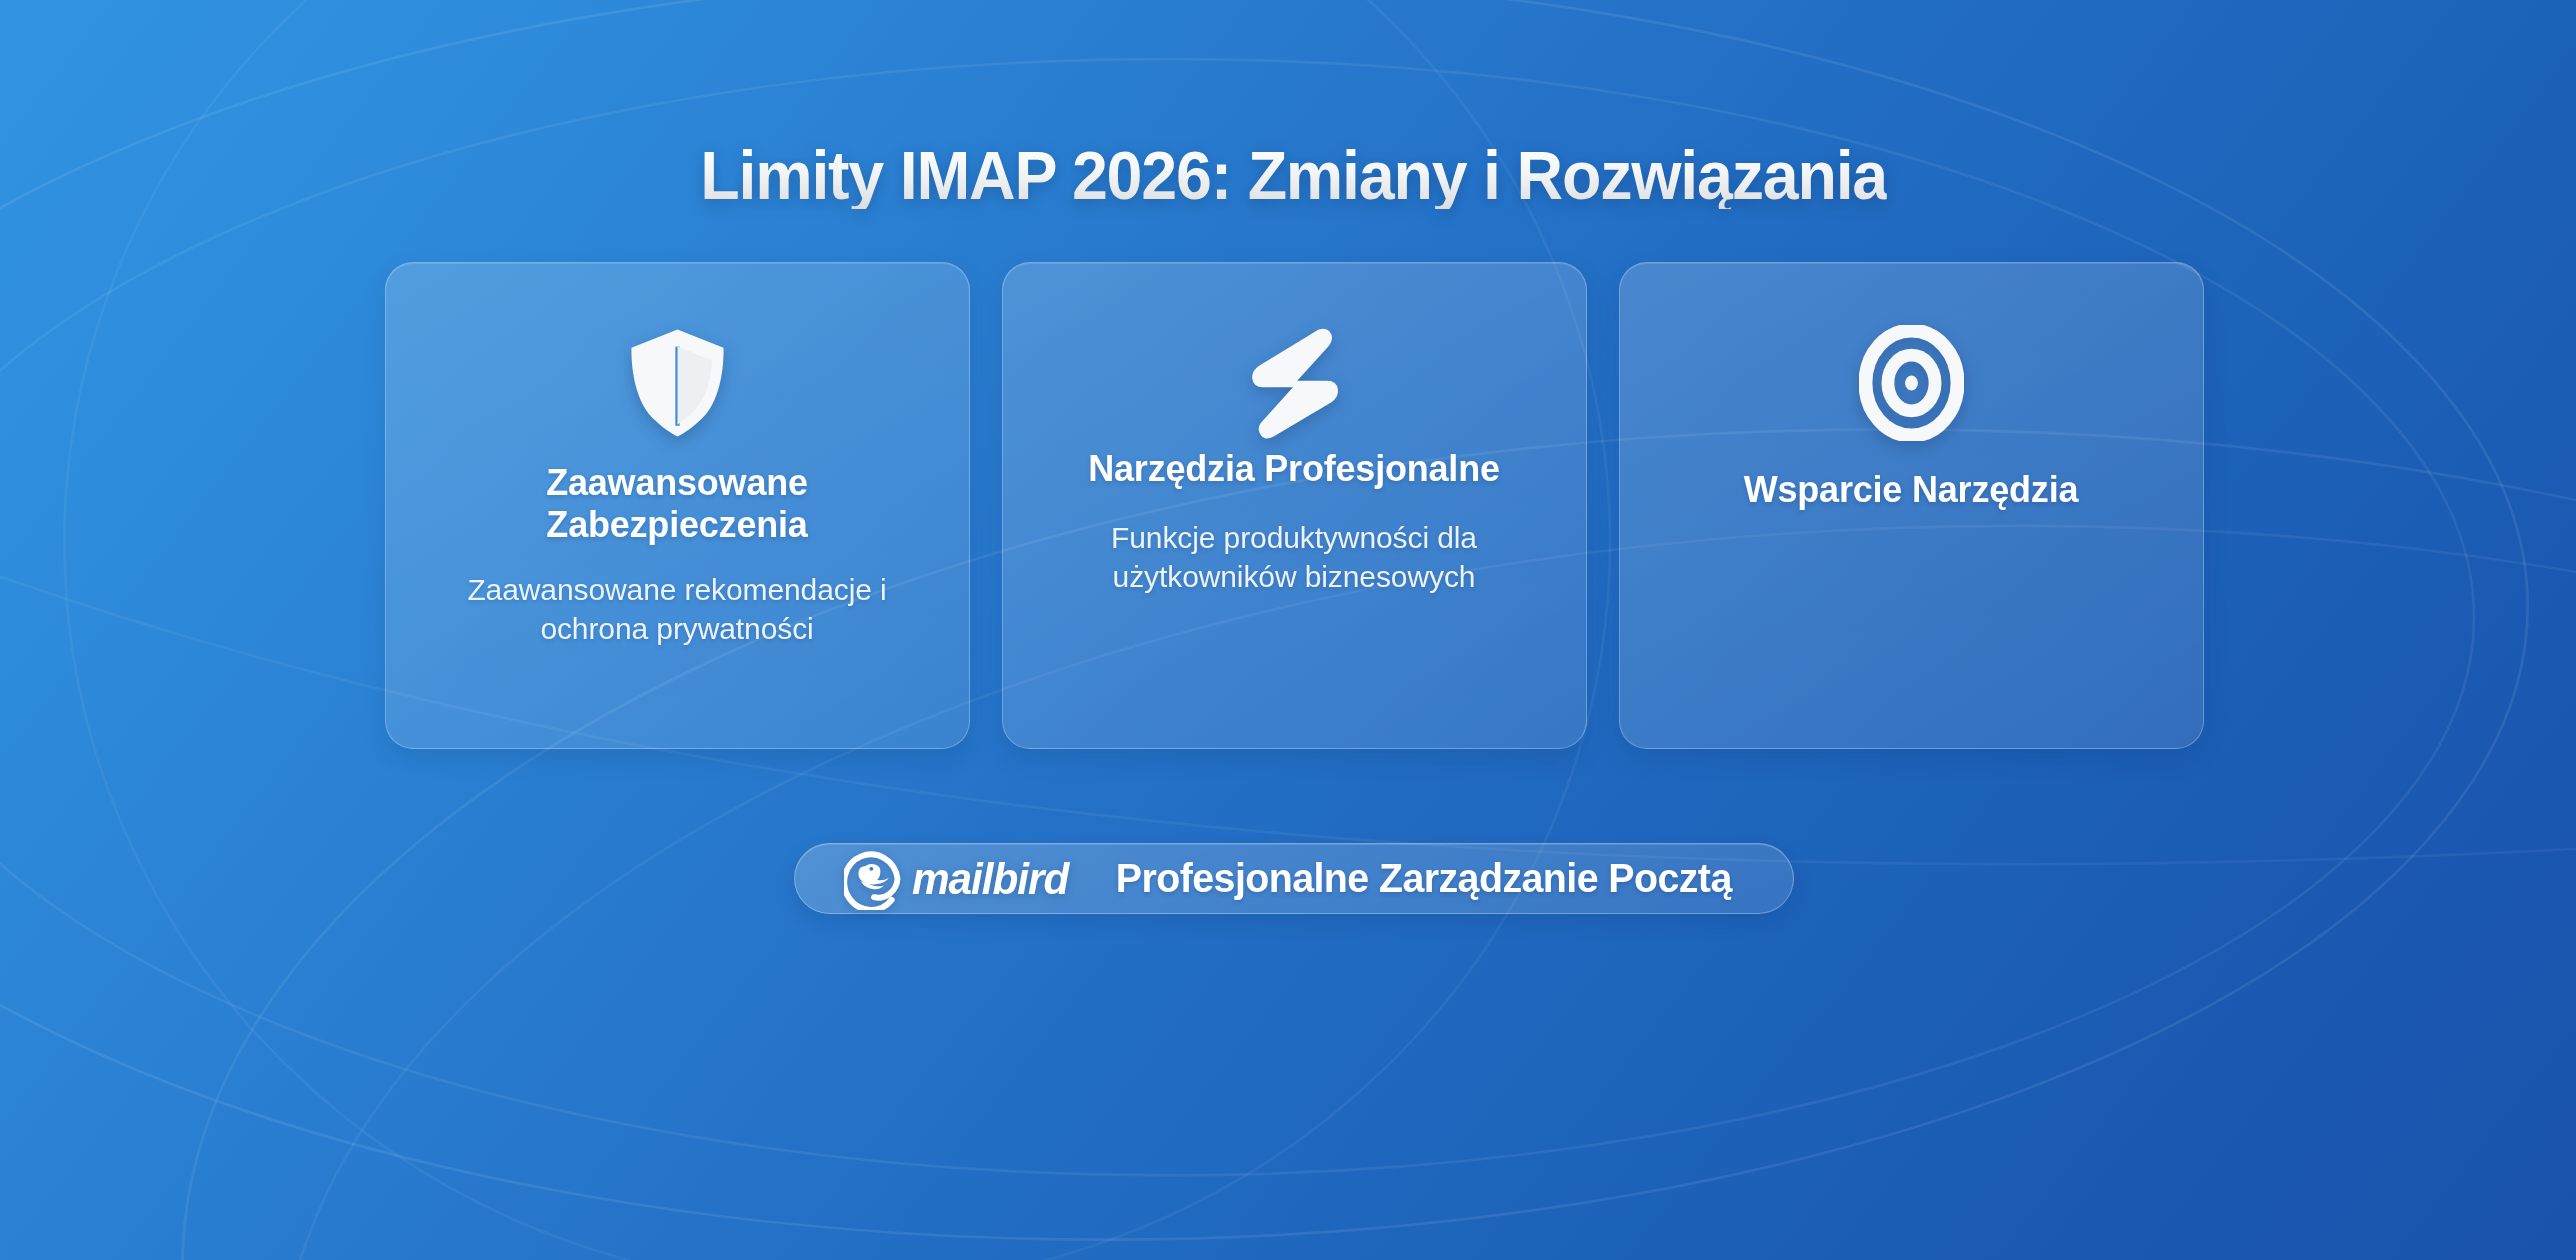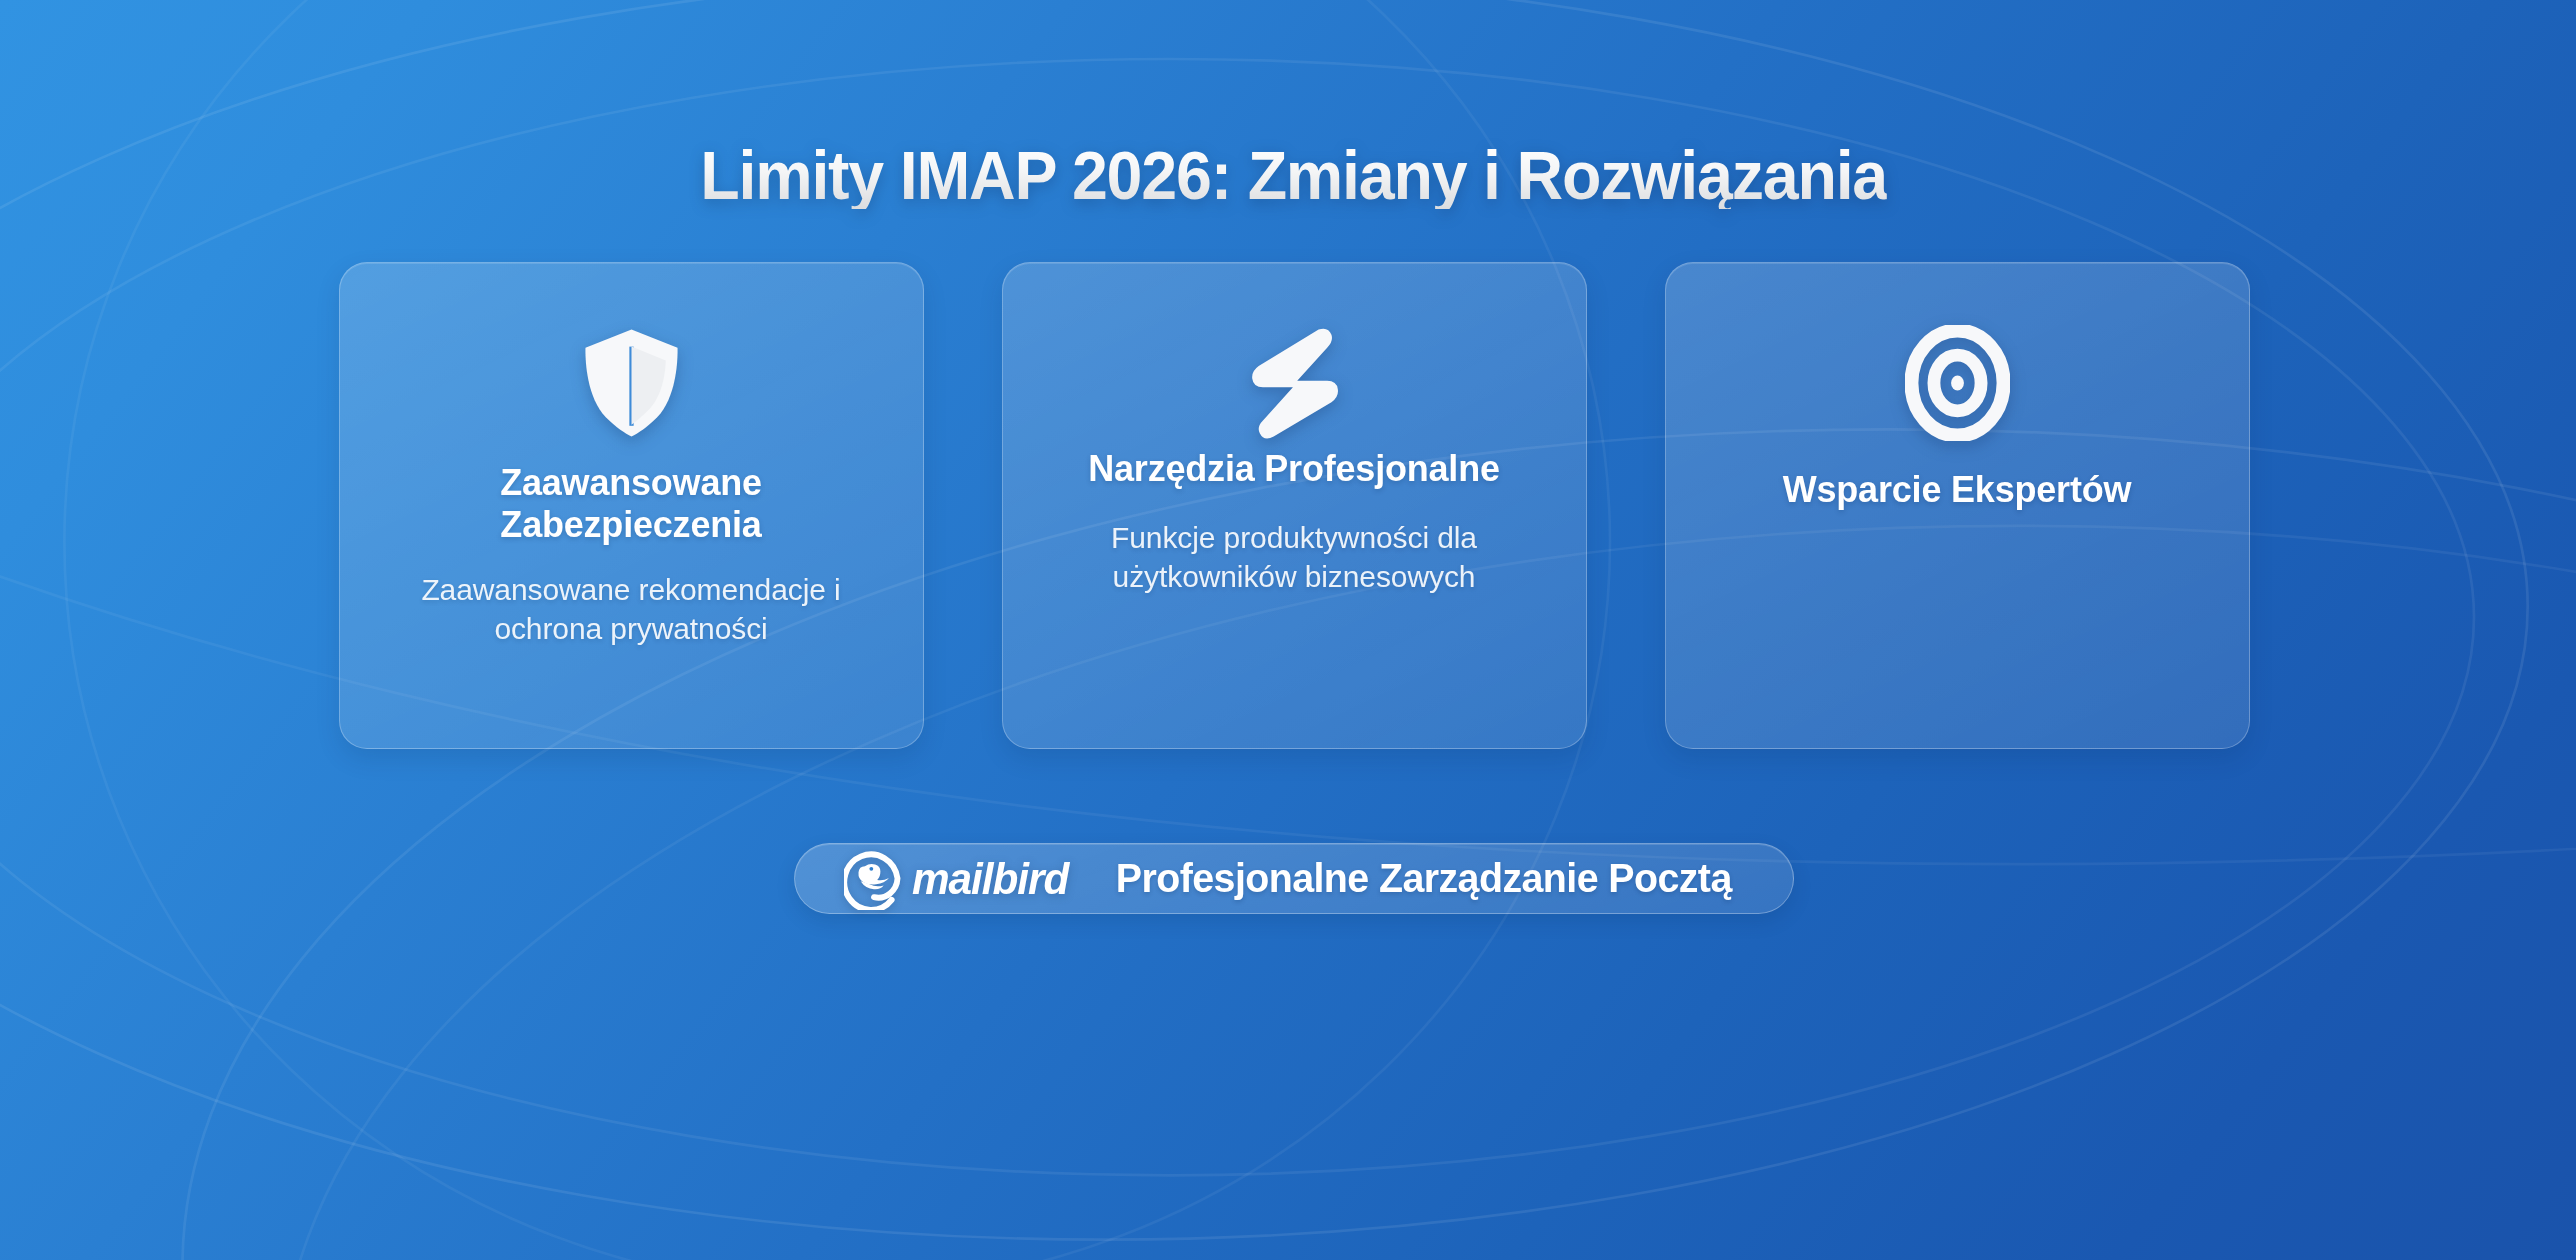--- a/index.html
+++ b/index.html
@@ -43,21 +43,21 @@
     -webkit-background-clip:text;
     background-clip:text;
     color:transparent;
     filter:drop-shadow(0 4.3px 7.5px rgba(10,40,85,.30));
   }
 
   
   #cards{
     margin-top:53px;
     display:flex;
-    gap:78px;
+    gap:32px;
   }
   .card{
     width:585px; height:487px;
     border-radius:28px;
     background:linear-gradient(155deg,
         rgba(255,255,255,.175) 0%,
         rgba(255,255,255,.135) 55%,
         rgba(255,255,255,.10) 100%);
     border:1.6px solid rgba(255,255,255,.26);
     box-shadow:0 9.7px 23.6px rgba(10,40,85,.13), inset 0 1.1px 0 rgba(255,255,255,.13);
@@ -174,21 +174,21 @@
     </div>
 
     <div class="card v3">
       <div class="card-icon">
         <svg width="105" height="116" viewBox="0 0 98 108">
           <ellipse cx="49" cy="54" rx="43" ry="49" fill="none" stroke="#F7F8FA" stroke-width="13"></ellipse>
           <ellipse cx="49" cy="54" rx="22" ry="26" fill="none" stroke="#F7F8FA" stroke-width="12"></ellipse>
           <ellipse cx="49" cy="54" rx="6" ry="7" fill="#F7F8FA"></ellipse>
         </svg>
       </div>
-      <div class="card-title">Wsparcie Ekspertów</div>
+      <div class="card-title">Wsparcie Narzędzia</div>
     </div>
 
   </div>
 
   <div id="footer-badge">
     <div id="mailbird-logo">
       <svg width="60" height="62" viewBox="0 0 56 58">
         <path d="M44.5 48.5 A25 26 0 1 1 50 28.5 A18 19 0 0 1 28 46" fill="none" stroke="#FFFFFF" stroke-width="5.5" stroke-linecap="round"></path>
         <path d="M19.5 17 Q14 17 13.5 23 Q13 29 18 32 Q23 35 30 34 Q38 33 42 28 Q37 31 31 30 Q34 27 34 22 Q34 17 29 15.5 Q24 14 19.5 17 Z" fill="#FFFFFF"></path>
         <path d="M15.5 31 Q20 38 28 38.5 Q34 39 37 35 Q30 37 24 34 Q19 32 15.5 31 Z" fill="#FFFFFF"></path>

